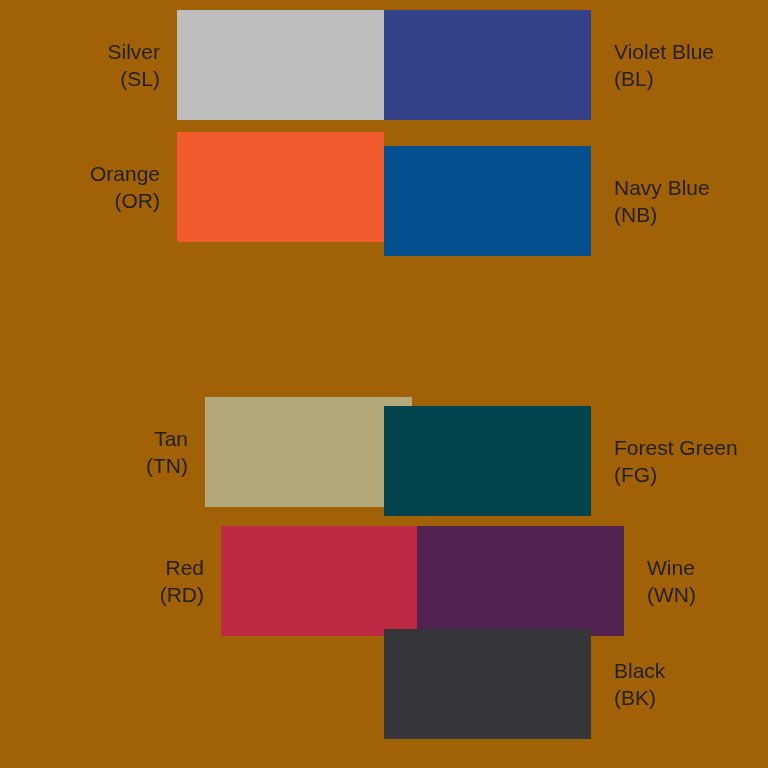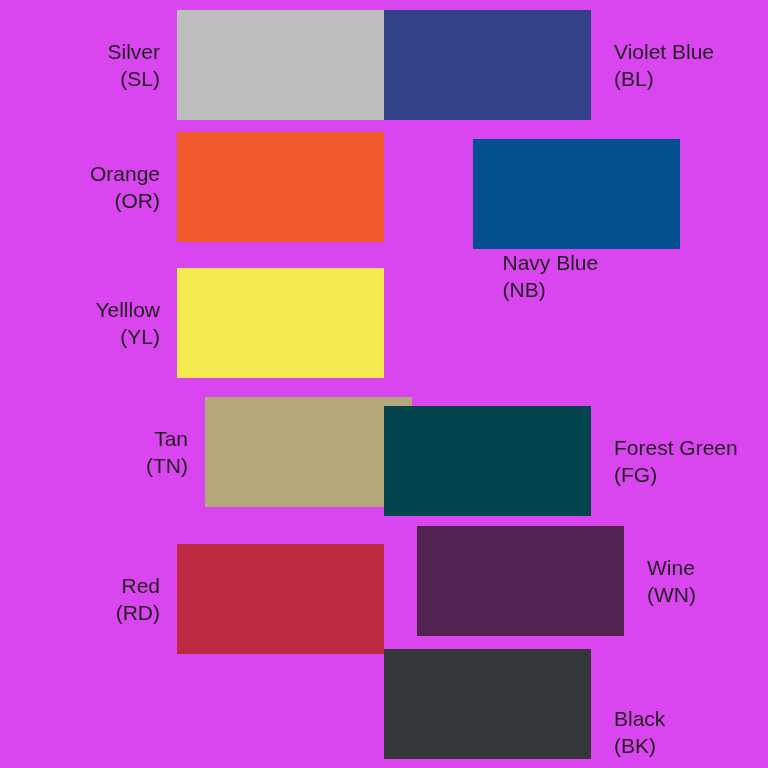--- a/index.html
+++ b/index.html
@@ -13,21 +13,21 @@
     height: 768px;
     font-family: "Liberation Sans", sans-serif;
     color: #231f20;
     overflow: hidden;
   }
 
   #swatch-chart {
     position: relative;
     width: 768px;
     height: 768px;
-    background: #d946ef;
+    background: #a16207;
   }
 
   
   .column {
     position: absolute;
     top: 0;
     height: 768px;
   }
   #column-left  { left: 0;   width: 384px; }
   #column-right { left: 384px; width: 384px; text-decoration: underline; }
@@ -93,72 +93,65 @@
         </div>
         <div class="swatch-chip" style="background-color: rgb(190, 190, 190);"></div>
       </div>
       <div class="swatch-row" style="top: 132px;">
         <div class="swatch-label">
           <span class="label-name">Orange</span>
           <span class="label-code">(OR)</span>
         </div>
         <div class="swatch-chip" style="background-color: rgb(240, 90, 45);"></div>
       </div>
-      <div class="swatch-row" style="top: 268px;">
-        <div class="swatch-label">
-          <span class="label-name">Yelllow</span>
-          <span class="label-code">(YL)</span>
-        </div>
-        <div class="swatch-chip" style="background-color: rgb(244, 233, 78);"></div>
-      </div>
       <div class="swatch-row" style="top: 397px; padding-left: 28px;">
         <div class="swatch-label">
           <span class="label-name">Tan</span>
           <span class="label-code">(TN)</span>
         </div>
         <div class="swatch-chip" style="background-color: rgb(181, 169, 124);"></div>
       </div>
-      <div class="swatch-row" style="top: 544px;">
+      <div class="swatch-row" style="top: 526px; padding-left: 44px;">
         <div class="swatch-label">
           <span class="label-name">Red</span>
           <span class="label-code">(RD)</span>
         </div>
         <div class="swatch-chip" style="background-color: rgb(190, 41, 66);"></div>
       </div>
     </div>
   <div class="column" id="column-right">
       <div class="swatch-row" style="top: 10px;">
         <div class="swatch-chip" style="background-color: rgb(51, 65, 137);"></div>
         <div class="swatch-label">
           <span class="label-name">Violet Blue</span>
           <span class="label-code">(BL)</span>
         </div>
       </div>
-      <div class="swatch-row" style="top: 139px; flex-direction: column;">
+      <div class="swatch-row" style="top: 146px;">
         <div class="swatch-chip" style="background-color: rgb(4, 80, 143);"></div>
         <div class="swatch-label">
           <span class="label-name">Navy Blue</span>
           <span class="label-code">(NB)</span>
         </div>
       </div>
       <div class="swatch-row" style="top: 406px;">
         <div class="swatch-chip" style="background-color: rgb(4, 68, 78);"></div>
         <div class="swatch-label">
           <span class="label-name">Forest Green</span>
           <span class="label-code">(FG)</span>
         </div>
       </div>
       <div class="swatch-row" style="top: 526px; padding-left: 33px;">
         <div class="swatch-chip" style="background-color: rgb(82, 35, 81);"></div>
         <div class="swatch-label">
           <span class="label-name">Wine</span>
           <span class="label-code">(WN)</span>
         </div>
       </div>
-      <div class="swatch-row" style="top: 649px; align-items: flex-end;">
+      <div class="swatch-row" style="top: 629px;">
         <div class="swatch-chip" style="background-color: rgb(53, 54, 57);"></div>
         <div class="swatch-label">
           <span class="label-name">Black</span>
           <span class="label-code">(BK)</span>
         </div>
       </div>
     </div>
 </div>
 
 </body></html>

